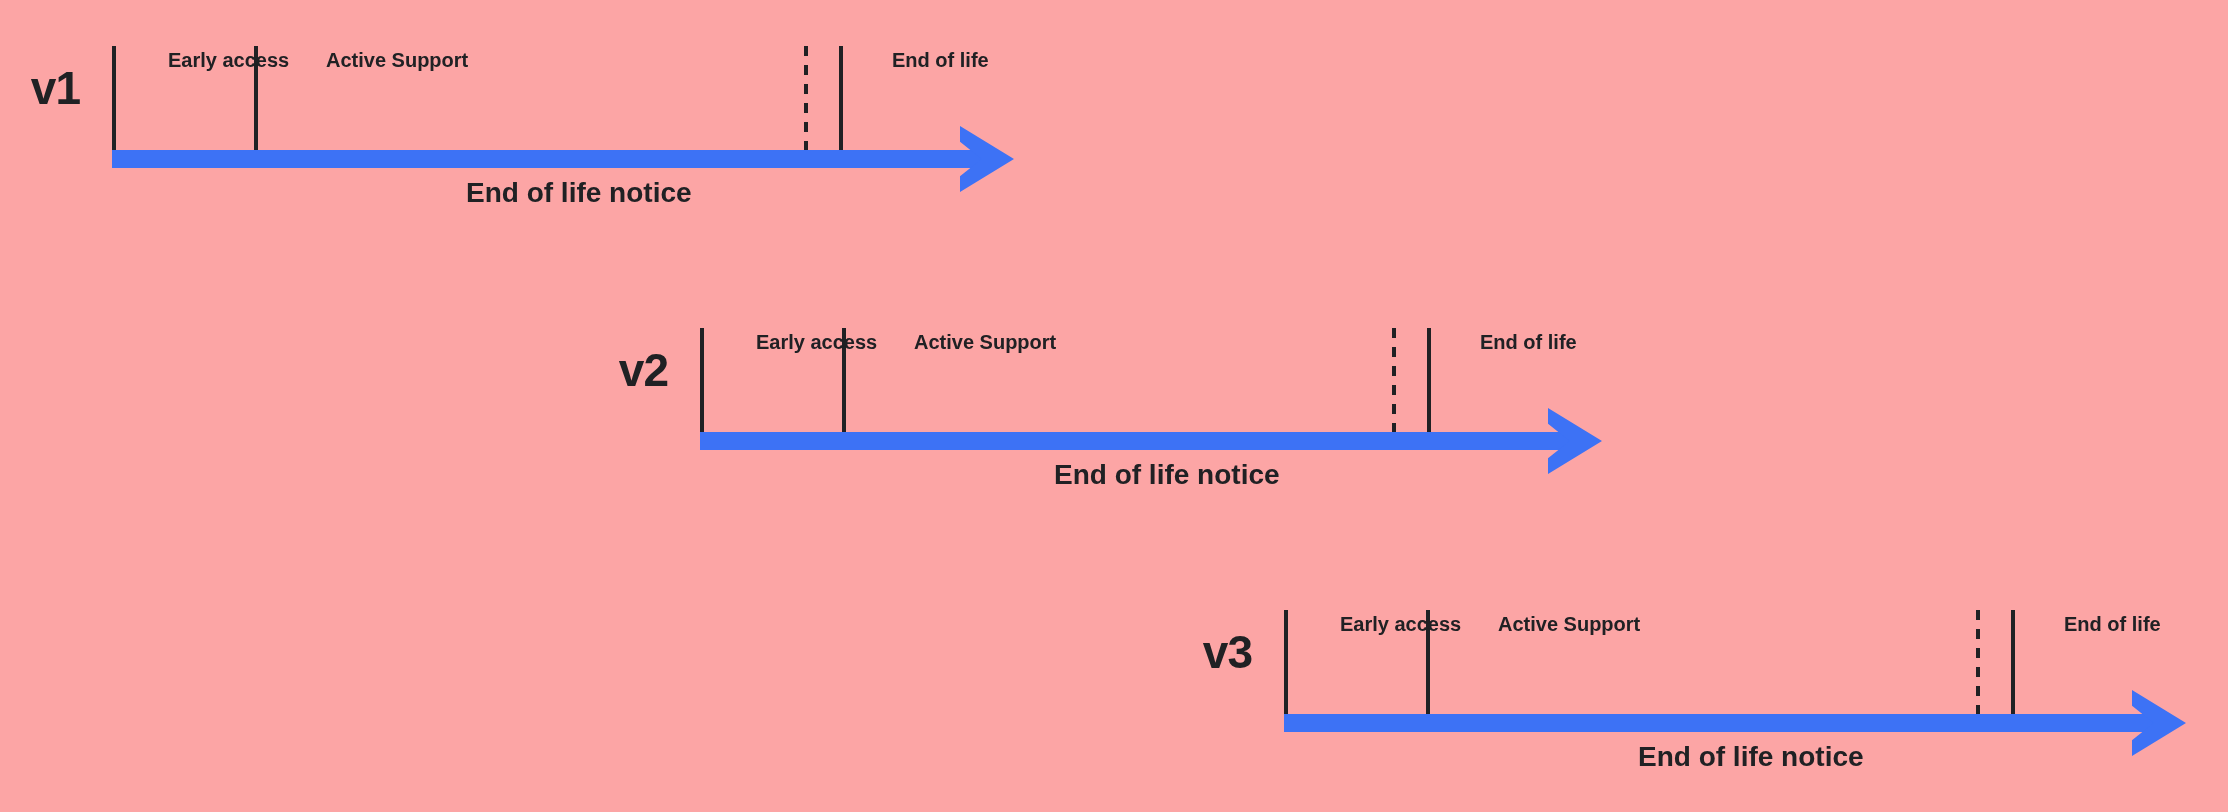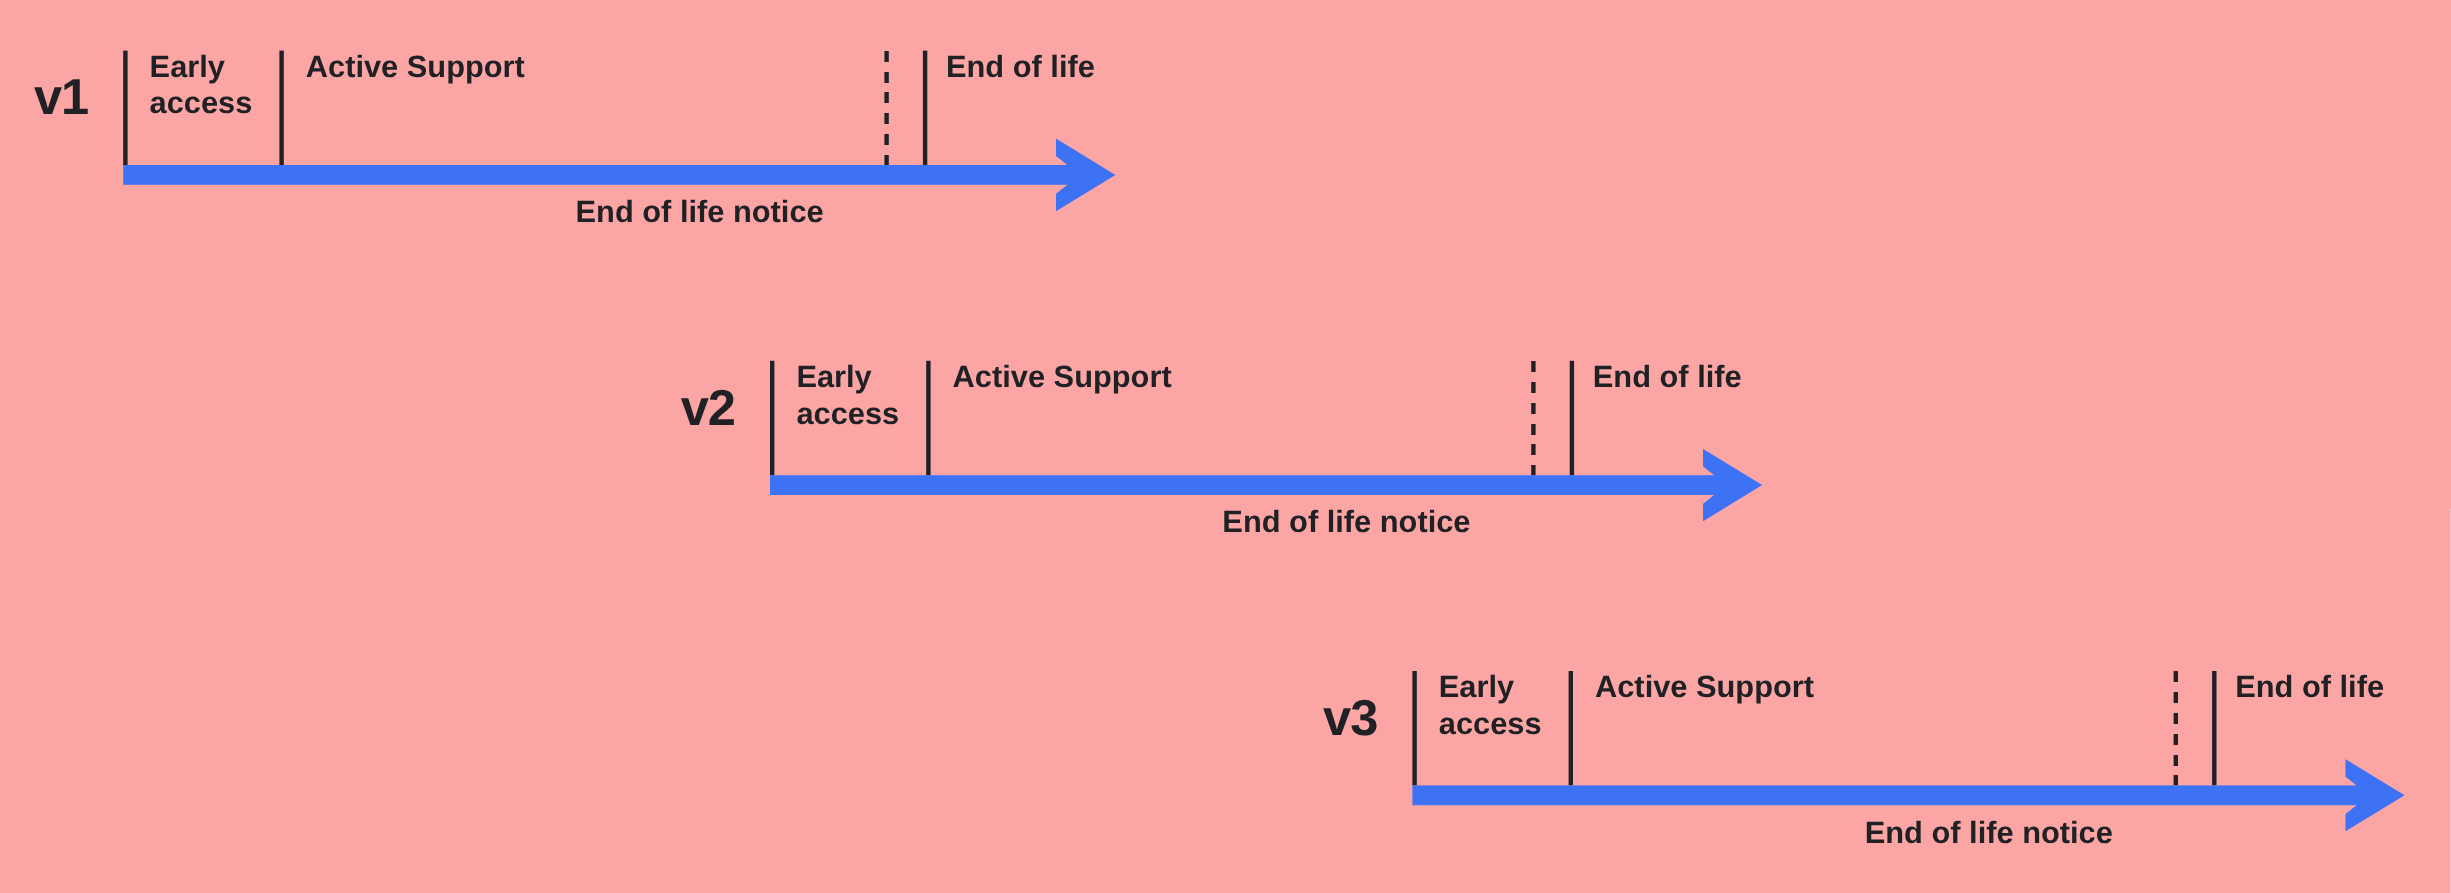--- a/index.html
+++ b/index.html
@@ -25,26 +25,27 @@
     text-align: right;
     font-size: 46px;
     font-weight: 700;
     line-height: 52px;
     letter-spacing: -1px;
     white-space: nowrap;
   }
   .phase-label {
     position: absolute;
     top: -2px;
-    font-size: 28px;
+    font-size: 20px;
     font-weight: 700;
     line-height: 33px;
+    margin-left: 32px;
   }
   .label-early   { left: 22px;  width: 122px; }
-  .label-active  { left: 164px; white-space: nowrap; }
+  .label-active  { left: 180px; white-space: nowrap; }
   .label-eol     { left: 746px; white-space: nowrap; text-align: center; }
 
   .tick {
     position: absolute;
     top: 0;
     width: 4px;
     height: 104px;
     background: #202124;
   }
   .tick-start { left: -2px; }
@@ -70,21 +71,21 @@
     width: 54px;
     height: 66px;
     background: #3D72F5;
     clip-path: polygon(0 0, 100% 50%, 0 100%, 0 76%, 40% 50%, 0 24%);
   }
   .notice-label {
     position: absolute;
     left: 352px;
     top: 130px;
     width: 340px;
-    text-align: center;
+    text-align: left;
     font-size: 28px;
     font-weight: 700;
     line-height: 33px;
     white-space: nowrap;
   }
 </style>
 </head>
 <body>
 
 <div class="canvas">

